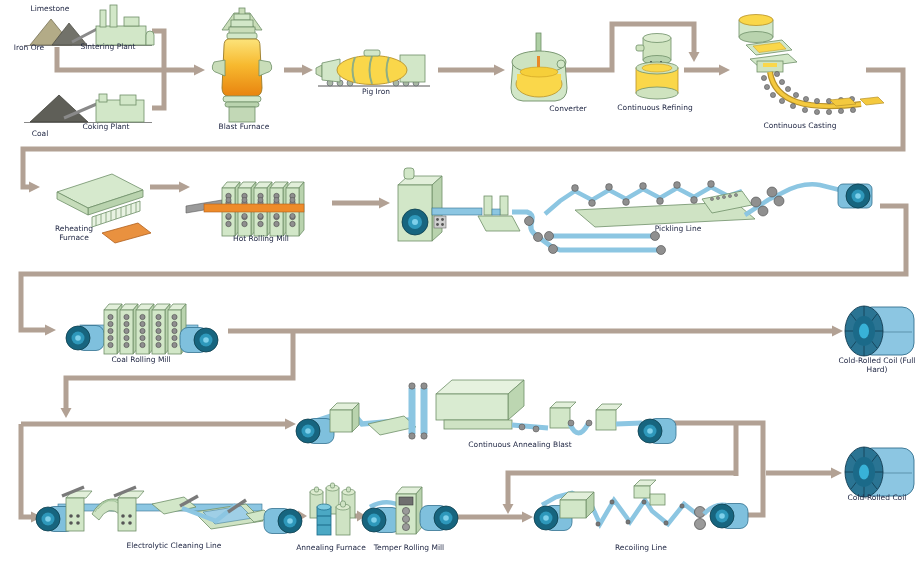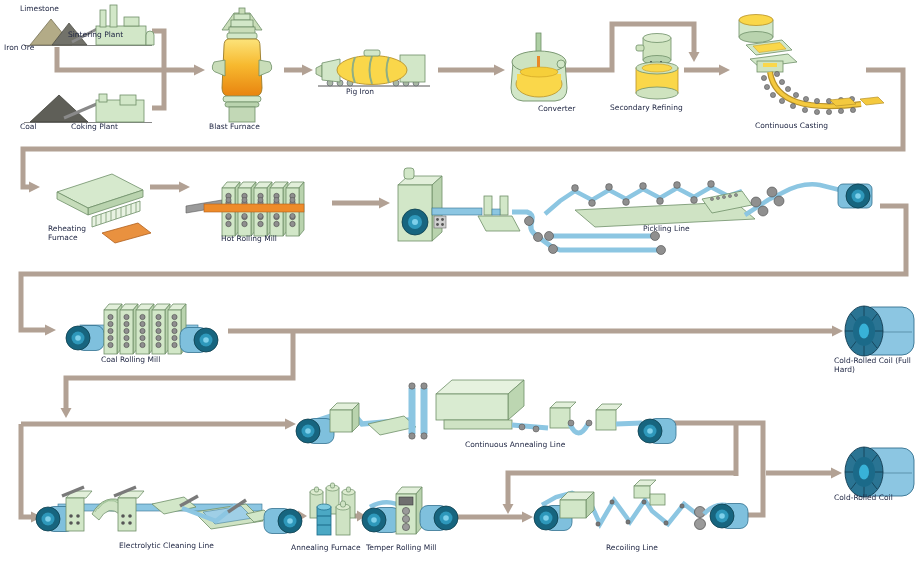--- a/index.html
+++ b/index.html
@@ -1,19 +1,19 @@
 <!DOCTYPE html>
 <html><head>
 <meta charset="utf-8">
 <style>
   html,body{margin:0;padding:0;background:#ffffff;}
   #canvas{position:relative;width:915px;height:562px;background:#ffffff;overflow:hidden;
           font-family:"DejaVu Sans","Liberation Sans",sans-serif;}
   svg{position:absolute;left:0;top:0;}
-  .lbl{position:absolute;font-size:7.5px;line-height:9px;color:#1c2340;text-align:left;}
+  .lbl{position:absolute;font-size:7.5px;line-height:9px;color:#1c2340;text-align:center;}
 </style>
 </head>
 <body>
 
 <div id="canvas">
 <svg width="915" height="562" viewBox="0 0 915 562">
   <defs>
     <linearGradient id="bfg" x1="0" y1="0" x2="0" y2="1">
       <stop offset="0" stop-color="#fce37a"></stop>
           <stop offset="0.45" stop-color="#f7b92f"></stop>
@@ -465,32 +465,32 @@
     <rect x="650" y="494" width="15" height="11" fill="#d2e7c8" stroke="#6f8f68" stroke-width="0.8"></rect>
     <circle cx="700" cy="512" r="5.5" fill="#9a9a9a" stroke="#4a4a4a" stroke-width="0.7"></circle>
     <circle cx="700" cy="524" r="5.5" fill="#9a9a9a" stroke="#4a4a4a" stroke-width="0.7"></circle>
     <path d="M704,514 Q714,503 726,505" stroke="#8cc6e2" stroke-width="4.5" fill="none"></path>
     <use href="#coil-s" x="722" y="516"></use>
   </g>
 </svg>
 
 <div class="lbl" style="left:20px;top:4px;width:60px">Limestone</div>
 <div class="lbl" style="left:4px;top:43px;width:50px">Iron Ore</div>
-<div class="lbl" style="left:68px;top:30px;width:80px">Sintering Plant</div>
-<div class="lbl" style="left:20px;top:122px;width:40px">Coal</div>
+<div class="lbl" style="left:68px;top:42px;width:80px">Sintering Plant</div>
+<div class="lbl" style="left:20px;top:129px;width:40px">Coal</div>
 <div class="lbl" style="left:71px;top:122px;width:70px">Coking Plant</div>
 <div class="lbl" style="left:209px;top:122px;width:70px">Blast Furnace</div>
 <div class="lbl" style="left:346px;top:87px;width:60px">Pig Iron</div>
 <div class="lbl" style="left:538px;top:104px;width:60px">Converter</div>
-<div class="lbl" style="left:610px;top:103px;width:90px">Secondary Refining</div>
+<div class="lbl" style="left:610px;top:103px;width:90px">Continuous Refining</div>
 <div class="lbl" style="left:755px;top:121px;width:90px">Continuous Casting</div>
 <div class="lbl" style="left:48px;top:224px;width:52px">Reheating Furnace</div>
 <div class="lbl" style="left:221px;top:234px;width:80px">Hot Rolling Mill</div>
 <div class="lbl" style="left:643px;top:224px;width:70px">Pickling Line</div>
 <div class="lbl" style="left:101px;top:355px;width:80px">Coal Rolling Mill</div>
 <div class="lbl" style="left:834px;top:356px;width:86px">Cold-Rolled Coil (Full Hard)</div>
-<div class="lbl" style="left:465px;top:440px;width:110px">Continuous Annealing Line</div>
+<div class="lbl" style="left:465px;top:440px;width:110px">Continuous Annealing Blast</div>
 <div class="lbl" style="left:834px;top:493px;width:86px">Cold-Rolled Coil</div>
 <div class="lbl" style="left:119px;top:541px;width:110px">Electrolytic Cleaning Line</div>
 <div class="lbl" style="left:291px;top:543px;width:80px">Annealing Furnace</div>
 <div class="lbl" style="left:366px;top:543px;width:86px">Temper Rolling Mill</div>
 <div class="lbl" style="left:606px;top:543px;width:70px">Recoiling Line</div>
 </div>
 
 </body></html>

